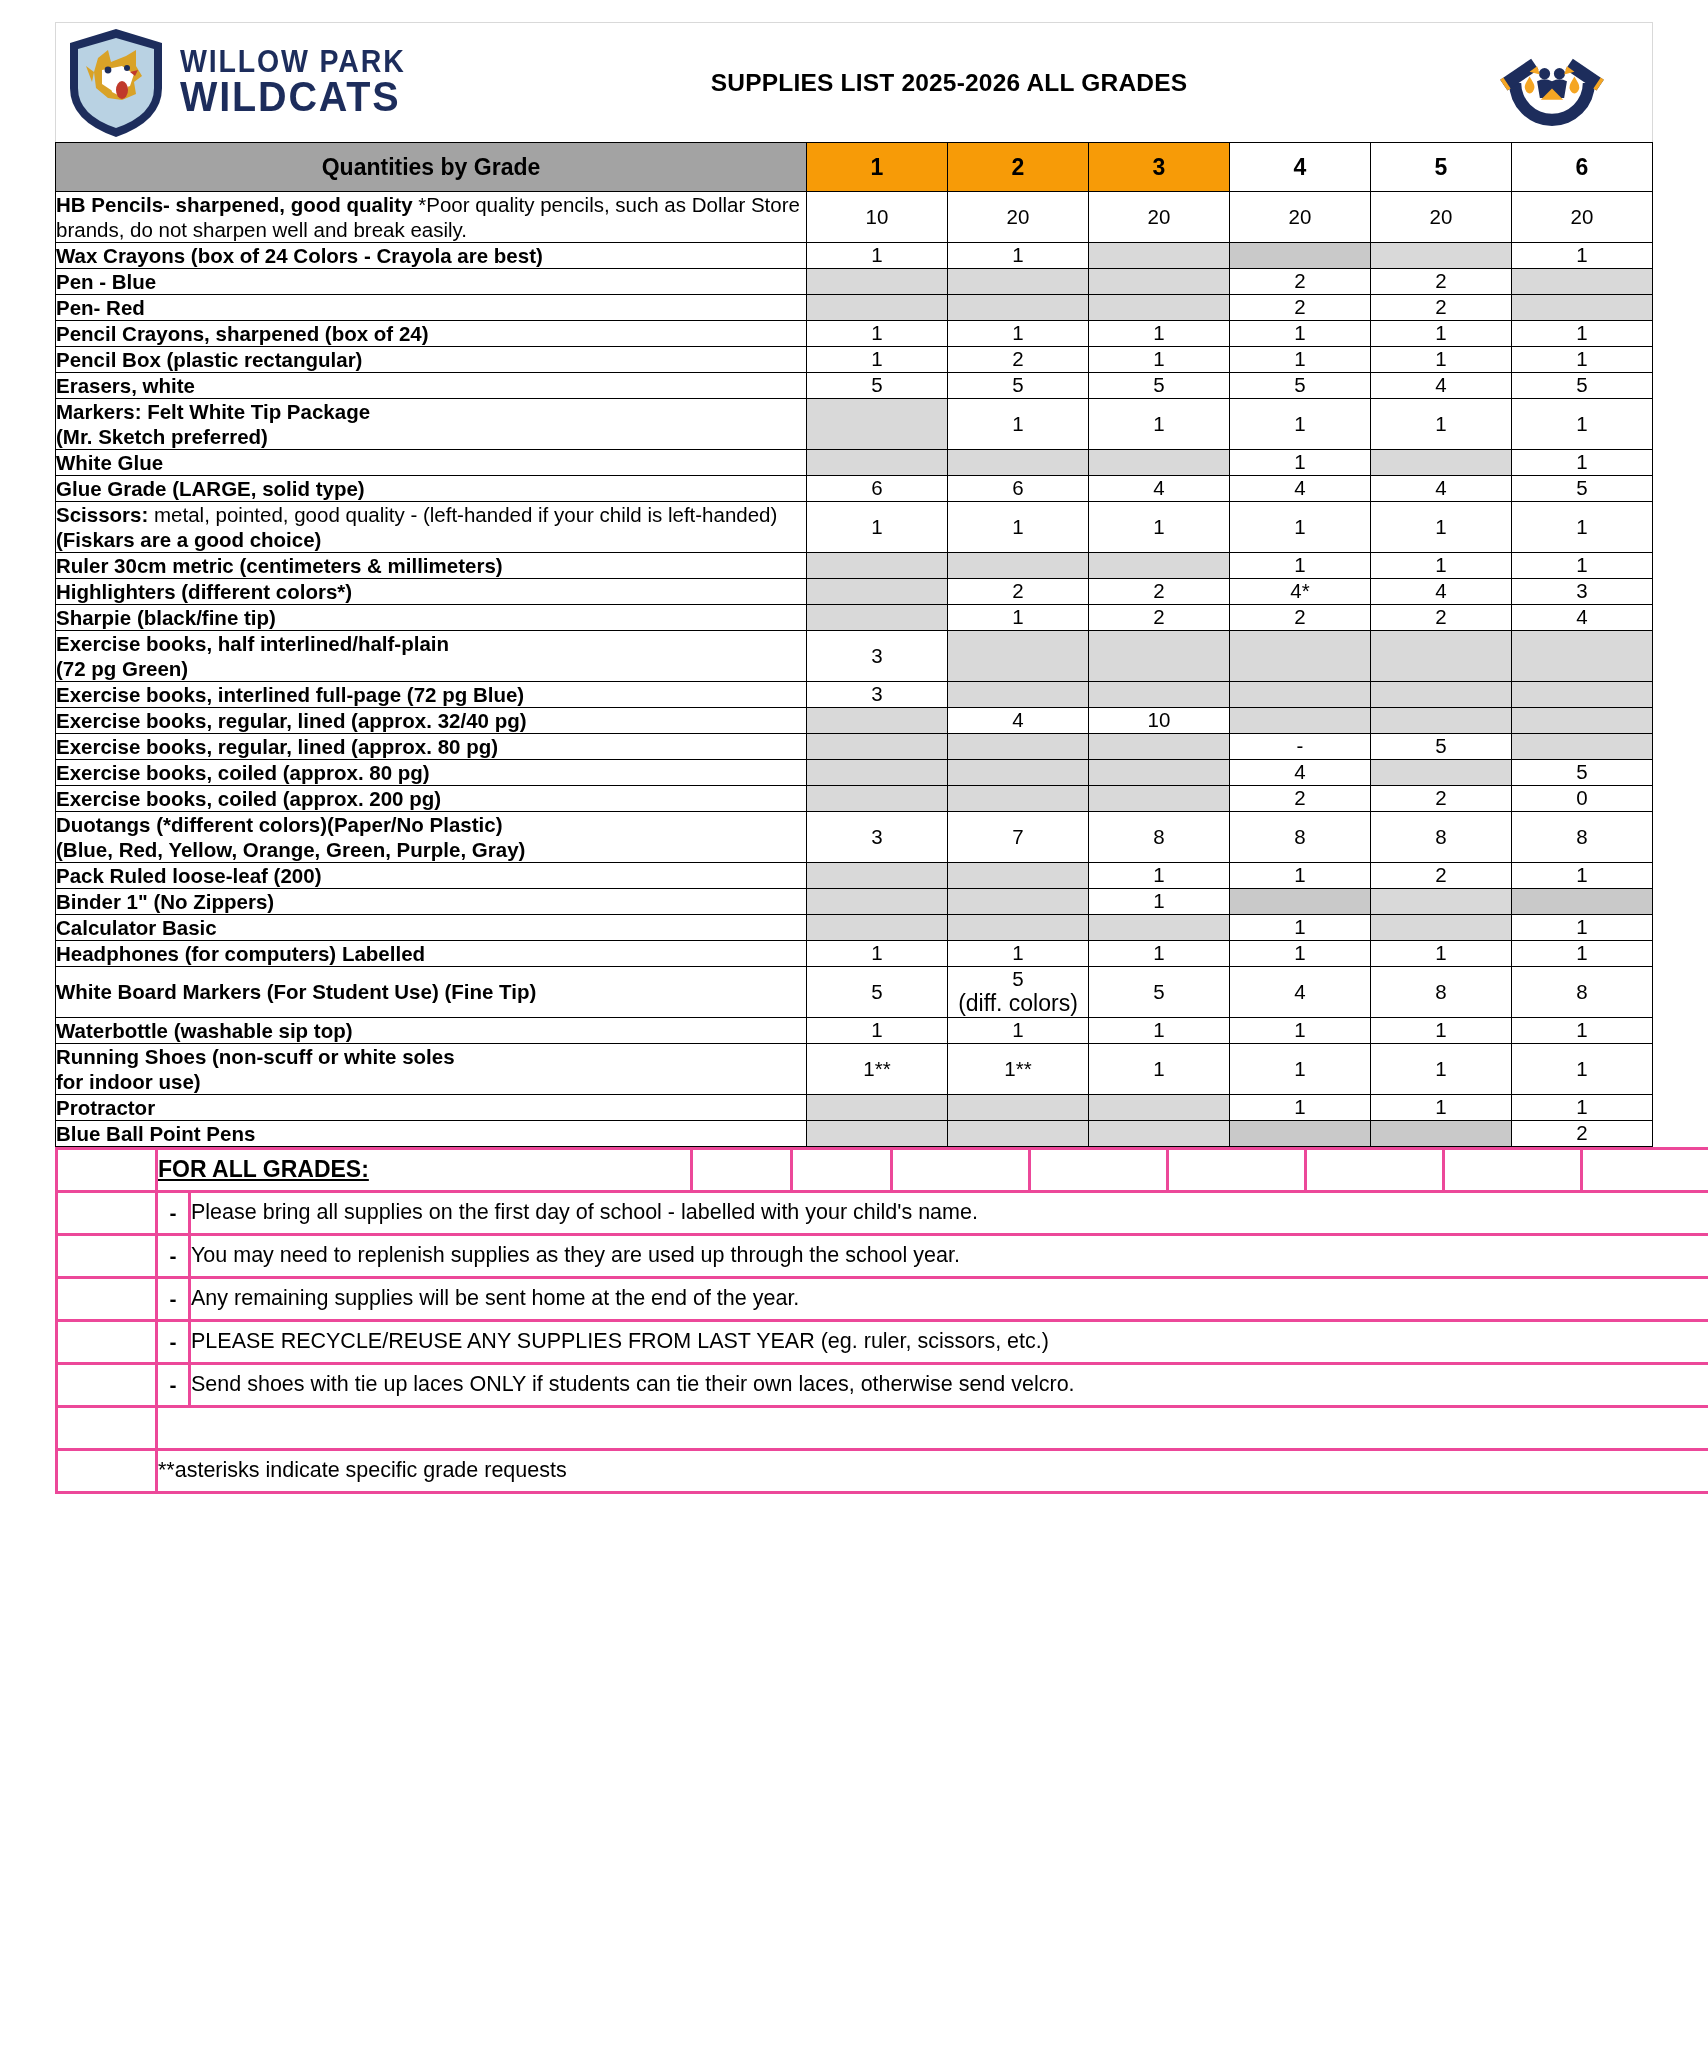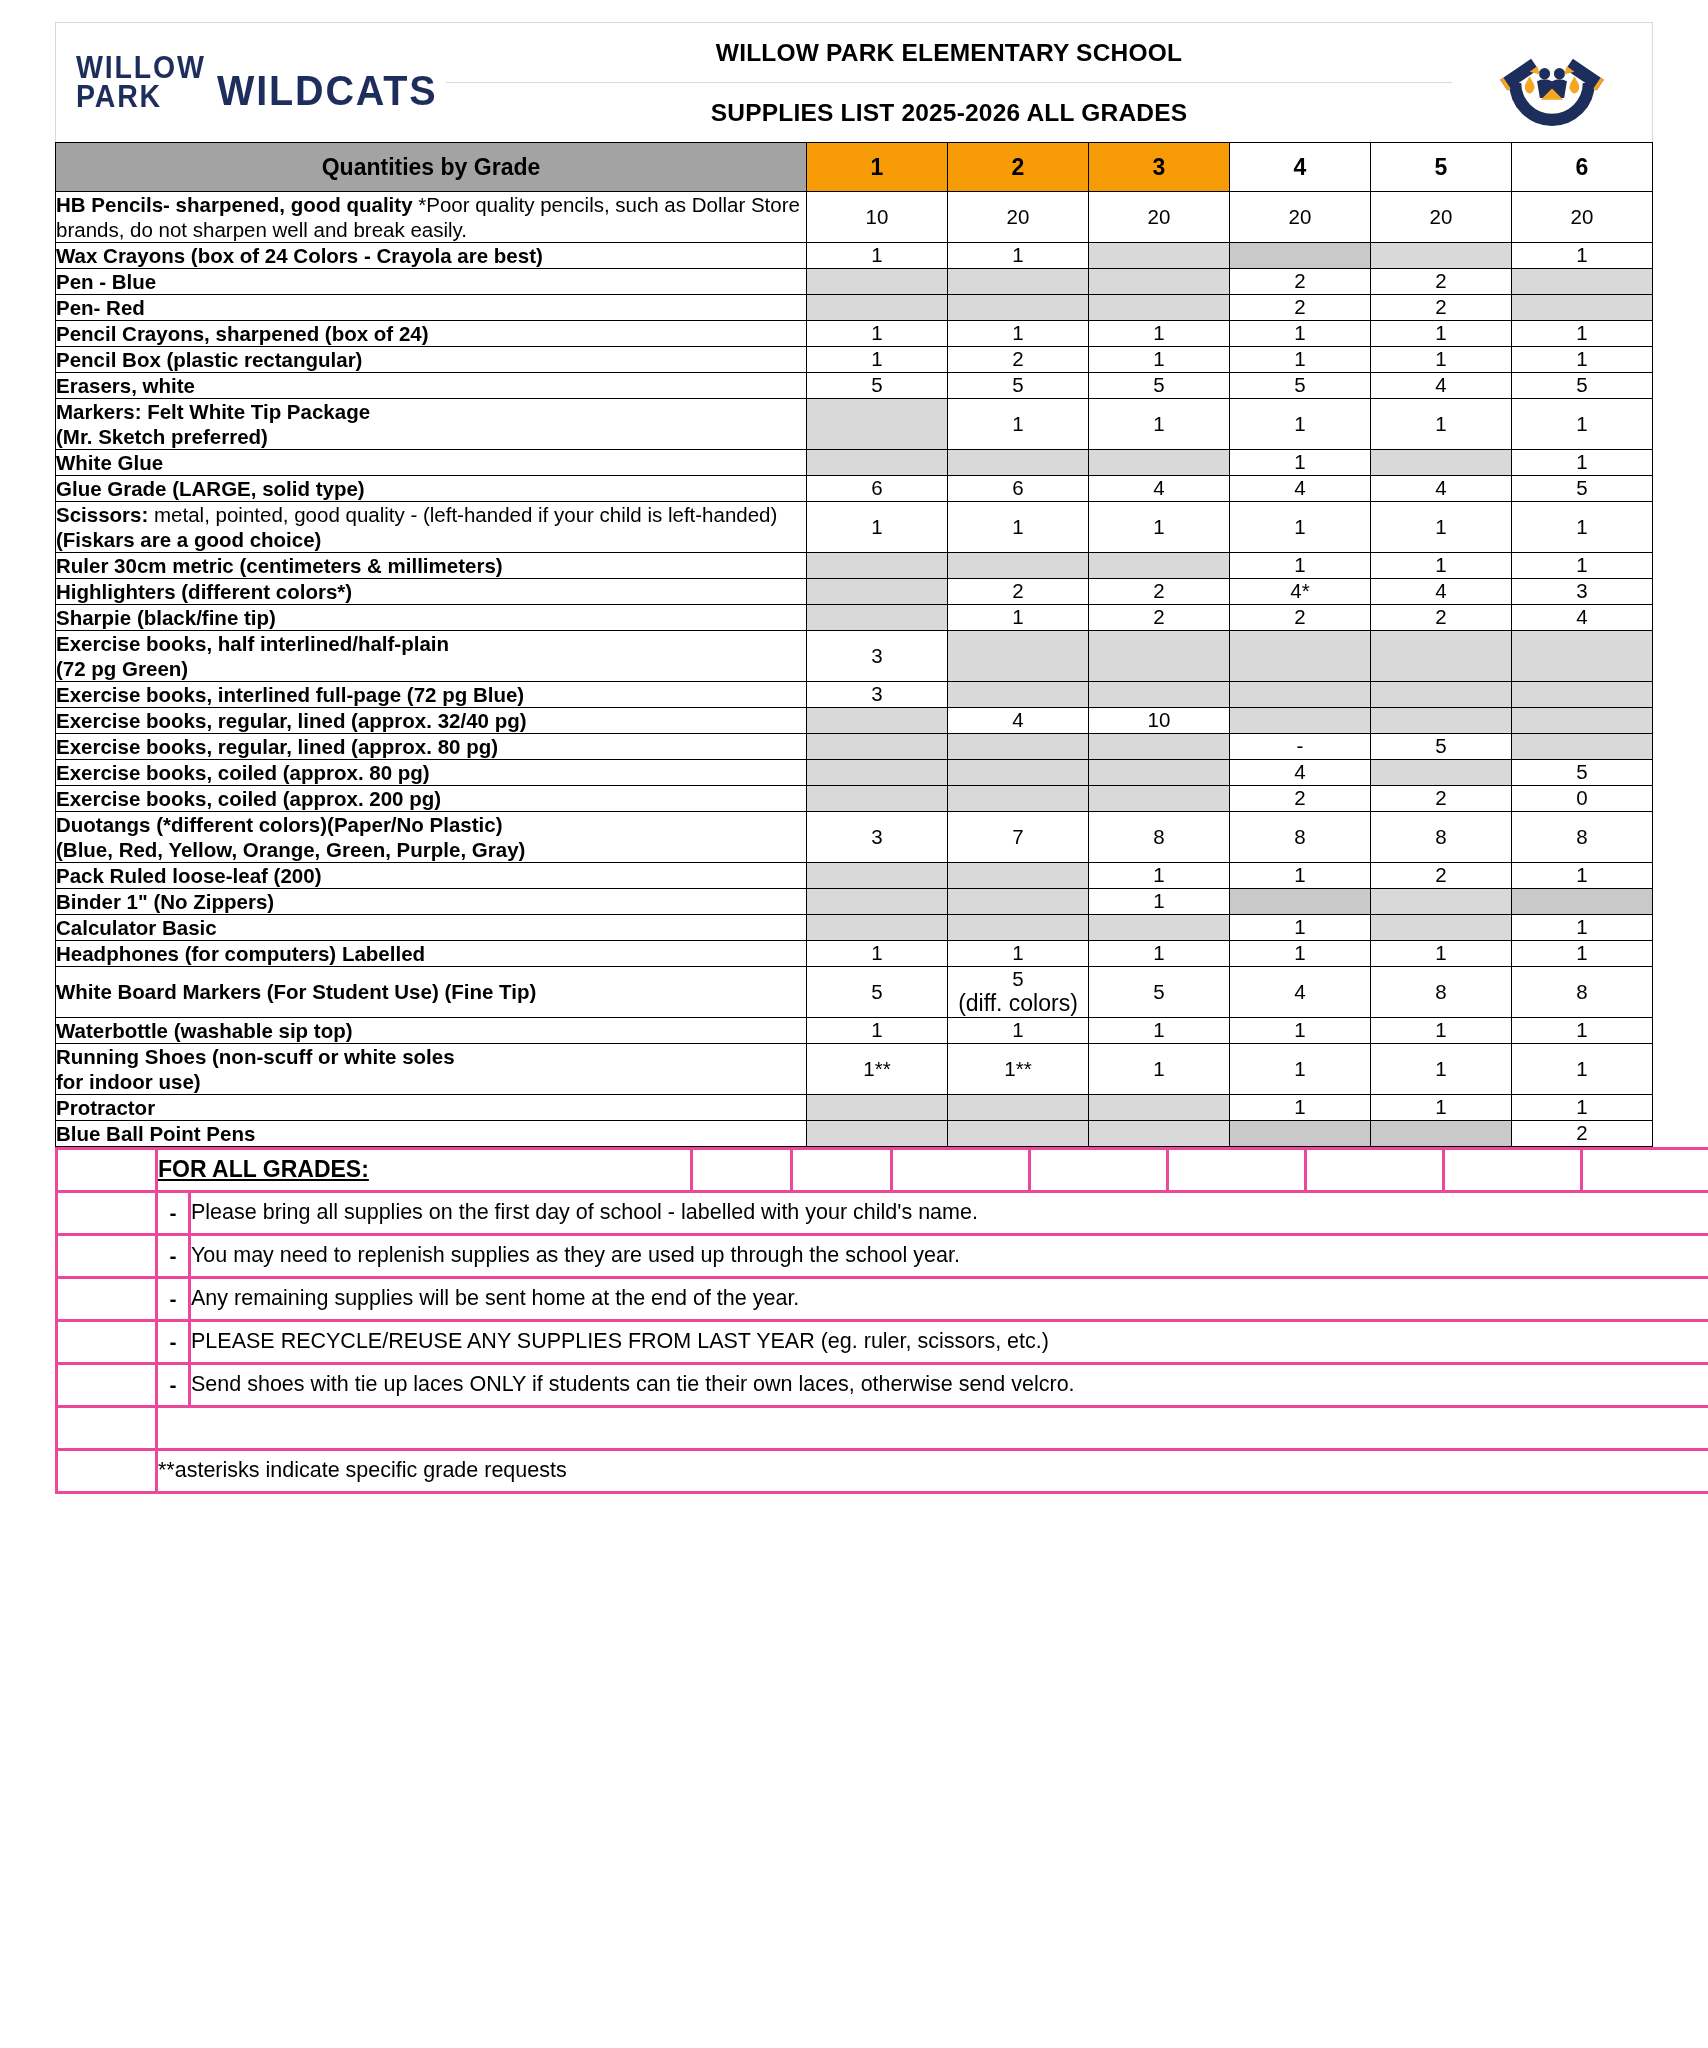--- a/index.html
+++ b/index.html
@@ -35,24 +35,23 @@
   .header-logo-left {
     width: 390px;
     display: flex;
     align-items: center;
     gap: 12px;
     padding-left: 8px;
     box-sizing: border-box;
   }
   .wordmark {
     display: flex;
-    flex-direction: row;
+    flex-direction: column;
     justify-content: center;
     line-height: 0.92;
-    align-items: flex-end;
   }
   .wordmark .wm1 {
     font-size: 31px;
     font-weight: bold;
     letter-spacing: 2.0px;
     color: #1d2d5c;
     font-family: "Liberation Sans", sans-serif;
     transform: scaleX(0.92);
     transform-origin: left center;
   }
@@ -210,21 +209,20 @@
         <path d="M66 46 L74 44 L71 50 Z" fill="#c0392b"></path>
         <path d="M30 46 L22 40 L28 56 Z" fill="#d9a227"></path>
       </svg>
       <div class="wordmark">
         <span class="wm1">WILLOW PARK</span>
         <span class="wm2">WILDCATS</span>
       </div>
     </div>
 
     <div class="header-titles">
-      <div class="header-title-line">WILLOW PARK ELEMENTARY SCHOOL</div>
       <div class="header-title-line">SUPPLIES LIST 2025-2026 ALL GRADES</div>
     </div>
 
     <div class="header-logo-right">
       <svg width="112" height="112" viewBox="0 0 120 120">
 
         <path d="M14 60 a46 46 0 0 0 92 0 h-13 a33 33 0 0 1 -66 0 z" fill="#1d2d5c"></path>
 
         <g transform="rotate(-34 60 60)">
           <rect x="16" y="26" width="40" height="14" fill="#1d2d5c"></rect>

